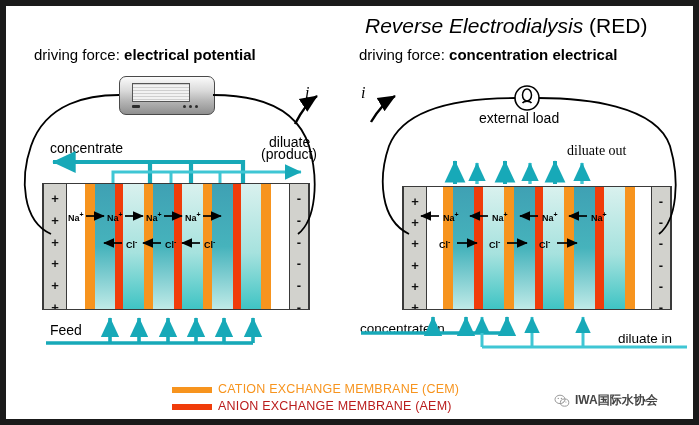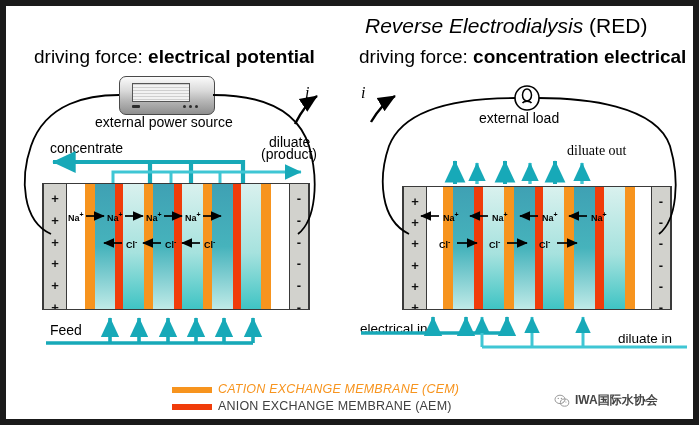--- a/index.html
+++ b/index.html
@@ -3,21 +3,21 @@
 <meta charset="utf-8">
 <style>
   html,body{margin:0;padding:0;background:#1a1a1a;}
   body{font-family:"Liberation Sans",sans-serif;}
   #root{position:relative;width:699px;height:425px;background:#1a1a1a;overflow:hidden;}
   #canvas{position:absolute;left:6px;top:6px;width:687px;height:413px;background:#ffffff;}
 
   .txt{position:absolute;white-space:nowrap;color:#000;}
   .title{font-size:21px;letter-spacing:0px;}
   .title .ital{font-style:italic;}
-  .sub{font-size:19px;}
+  .sub{font-size:15px;}
   .sub b{font-weight:bold;}
   .lbl{font-size:14px;}
   .lbl2{font-size:13.5px;}
   .ionlbl{position:absolute;font-size:9px;font-weight:bold;color:#000;white-space:nowrap;}
   .ionlbl sup{font-size:7px;}
 
   
   .stack{position:absolute;border:1.5px solid #3a3a3a;background:#ffffff;box-sizing:border-box;overflow:hidden;}
   .col{position:absolute;top:0;bottom:0;}
   .electrode{position:absolute;top:0;bottom:0;background:#d2d2cd;border-left:1.5px solid #3a3a3a;border-right:1.5px solid #3a3a3a;box-sizing:border-box;}
@@ -52,21 +52,20 @@
       <b>electrical potential</b>
     </div>
 
     <div class="psu" style="left:113px;top:70px;width:94px;height:37px;">
       <div class="psu-screen" style="left:12px;top:6px;width:56px;height:17px;"></div>
       <div class="psu-slot" style="left:12px;top:28px;"></div>
       <div class="psu-dot" style="left:63px;top:28px;"></div>
       <div class="psu-dot" style="left:69px;top:28px;"></div>
       <div class="psu-dot" style="left:75px;top:28px;"></div>
     </div>
-    <div class="txt lbl" style="left:89px;top:108px;">external power source</div>
 
     <div class="txt" style="left:299px;top:78px;font-size:16px;font-style:italic;font-family:'Liberation Serif',serif;">i</div>
 
     <div class="txt lbl" style="left:44px;top:134px;">concentrate</div>
     <div class="txt lbl" style="left:263px;top:128px;">diluate</div>
     <div class="txt lbl" style="left:255px;top:140px;">(product)</div>
     <div class="txt lbl" style="left:44px;top:316px;">Feed</div>
 
     <div class="stack" id="ed-stack" style="left:36px;top:177px;width:268px;height:127px;">
       <div class="electrode" id="ed-anode" style="left:0px;width:24px;">
@@ -106,21 +105,21 @@
     </div>
     <div class="txt sub" style="left:353px;top:40px;">
       <span>driving force:</span>
       <b>concentration electrical</b>
     </div>
 
     <div class="txt lbl" style="left:473px;top:104px;">external load</div>
     <div class="txt" style="left:355px;top:78px;font-size:16px;font-style:italic;font-family:'Liberation Serif',serif;">i</div>
 
     <div class="txt lbl" style="left:561px;top:137px;font-family:Liberation Serif, serif;">diluate out</div>
-    <div class="txt lbl2" style="left:354px;top:315px;">electrical in</div>
+    <div class="txt lbl2" style="left:354px;top:315px;">concentrate in</div>
     <div class="txt lbl2" style="left:612px;top:325px;">diluate in</div>
 
     <div class="stack" id="red-stack" style="left:396px;top:180px;width:270px;height:124px;">
       <div class="electrode" id="red-anode" style="left:0px;width:24px;">
           <div class="esign" style="top: 8px;">+</div>
           <div class="esign" style="top: 29.2px;">+</div>
           <div class="esign" style="top: 50.4px;">+</div>
           <div class="esign" style="top: 71.6px;">+</div>
           <div class="esign" style="top: 92.8px;">+</div>
           <div class="esign" style="top: 114px;">+</div>
@@ -265,23 +264,23 @@
         <div class="ionlbl" style="left: 486px; top: 205px;">Na<sup>+</sup></div>
         <div class="ionlbl" style="left: 536px; top: 205px;">Na<sup>+</sup></div>
         <div class="ionlbl" style="left: 585px; top: 205px;">Na<sup>+</sup></div>
         <div class="ionlbl" style="left: 433px; top: 232px;">Cl<sup>-</sup></div>
         <div class="ionlbl" style="left: 483px; top: 232px;">Cl<sup>-</sup></div>
         <div class="ionlbl" style="left: 533px; top: 232px;">Cl<sup>-</sup></div>
       </div>
 
     <div id="legend">
         <div class="legbar" style="left: 166px; top: 381px; width: 40px; background: rgb(247, 148, 30);"></div>
-        <div class="legtxt" style="left: 212px; top: 376px; color: rgb(247, 148, 30); font-style: italic;">CATION EXCHANGE MEMBRANE (CEM)</div>
+        <div class="legtxt" style="left: 212px; top: 376px; color: rgb(247, 148, 30);">CATION EXCHANGE MEMBRANE (CEM)</div>
         <div class="legbar" style="left: 166px; top: 398px; width: 40px; background: rgb(240, 60, 10);"></div>
-        <div class="legtxt" style="left: 212px; top: 393px; color: #404040; text-align: center;">ANION EXCHANGE MEMBRANE (AEM)</div>
+        <div class="legtxt" style="left: 212px; top: 393px; color: #b91c1c; text-align: center;">ANION EXCHANGE MEMBRANE (AEM)</div>
       </div>
 
     <div class="wm" style="left:548px;top:386px;">
       <svg width="16" height="16" viewBox="0 0 16 16">
         <ellipse cx="6" cy="6.4" rx="5" ry="4.2" fill="none" stroke="#999" stroke-width="1"></ellipse>
         <circle cx="4.3" cy="5.4" r="0.7" fill="#999"></circle>
         <circle cx="7.4" cy="5.4" r="0.7" fill="#999"></circle>
         <ellipse cx="10.6" cy="9.6" rx="4.2" ry="3.6" fill="none" stroke="#999" stroke-width="1"></ellipse>
         <circle cx="9.3" cy="9" r="0.6" fill="#999"></circle>
         <circle cx="11.9" cy="9" r="0.6" fill="#999"></circle>

